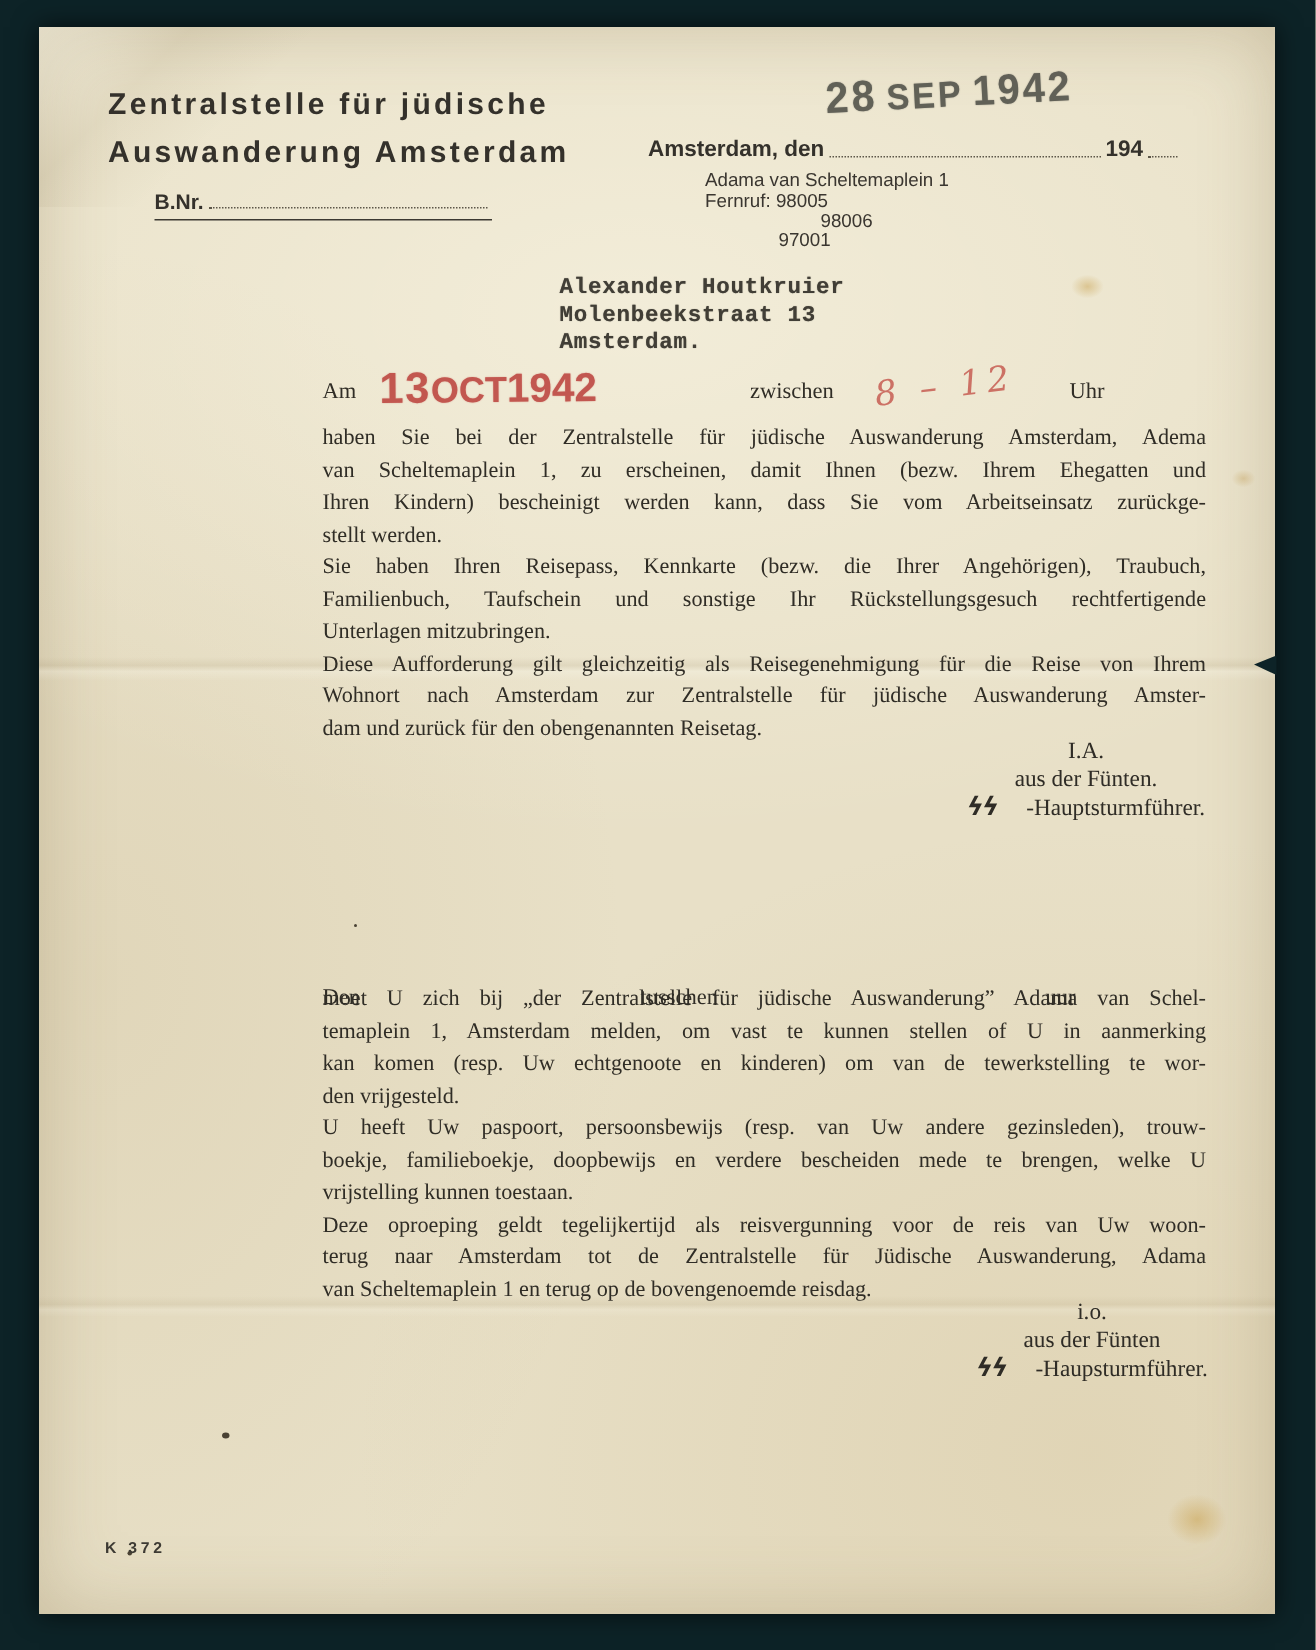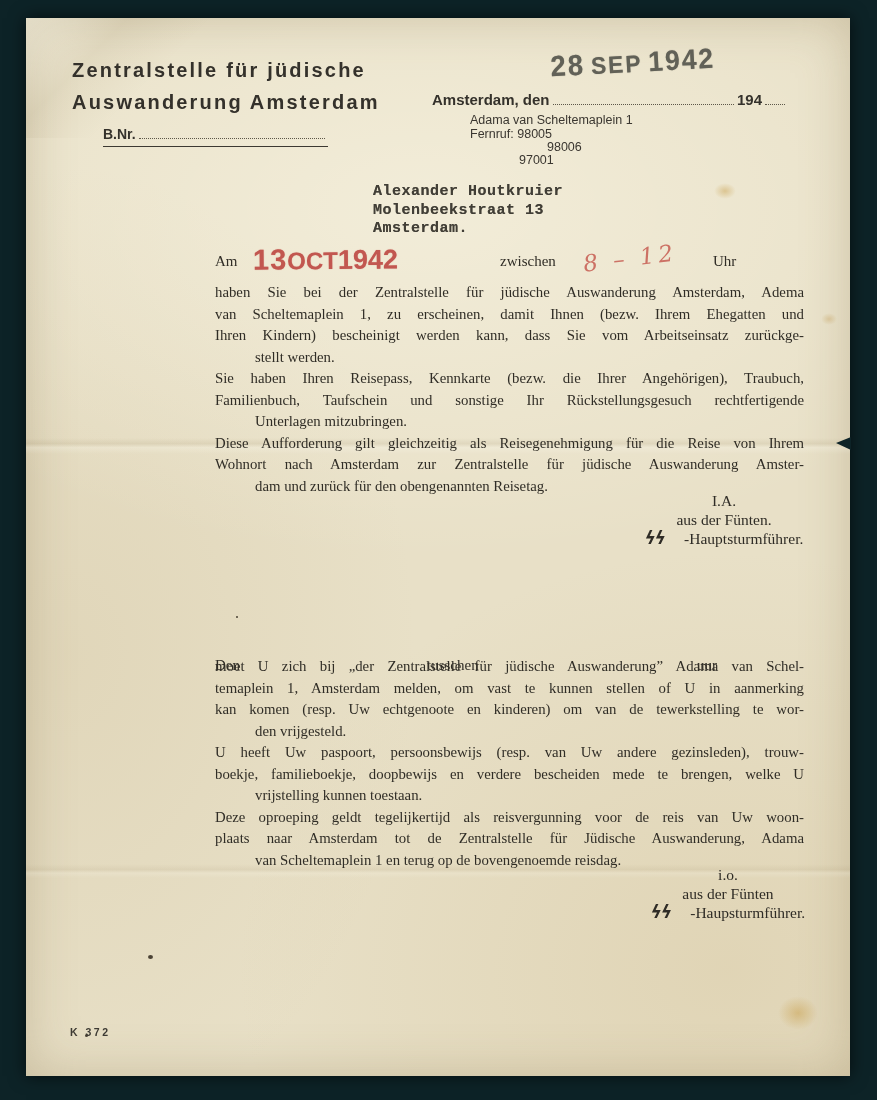--- a/index.html
+++ b/index.html
@@ -78,21 +78,21 @@
     font-size:15px; line-height:18.5px; color:#413e36;
     letter-spacing:0.5px; text-shadow:0 0 0.6px rgba(65,62,54,0.7);
   }
 
   
   .bodyblock { width:589px; color:#302d26; }
   .jline {
     font-size:14.8px; line-height:21.55px;
     text-align:justify; text-align-last:justify; white-space:nowrap;
   }
-  .jline.last { text-align-last:left; white-space:normal;margin-left:40px; }
+  .jline.last { text-align-last:left; white-space:normal; }
   .introline { position:relative; height:22px; font-size:15px; color:#302d26; }
 
   
   .sig { width:180px; text-align:center; color:#2f2c26; font-size:15.5px; line-height:18.5px; }
   .runes {
     font-family:"DejaVu Sans", sans-serif;
     font-style:italic; font-weight:700; font-size:17px;
     letter-spacing:-1px; margin-right:19px;text-align:right;
   }
 
@@ -212,21 +212,21 @@
 
     <div class="abs bodyblock" style="left:189px; top:638px;">
       <div class="jline">moet U zich bij „der Zentralstelle für jüdische Auswanderung” Adama van Schel-</div>
       <div class="jline">temaplein 1, Amsterdam melden, om vast te kunnen stellen of U in aanmerking</div>
       <div class="jline">kan komen (resp. Uw echtgenoote en kinderen) om van de tewerkstelling te wor-</div>
       <div class="jline last">den vrijgesteld.</div>
       <div class="jline">U heeft Uw paspoort, persoonsbewijs (resp. van Uw andere gezinsleden), trouw-</div>
       <div class="jline">boekje, familieboekje, doopbewijs en verdere bescheiden mede te brengen, welke U</div>
       <div class="jline last">vrijstelling kunnen toestaan.</div>
       <div class="jline">Deze oproeping geldt tegelijkertijd als reisvergunning voor de reis van Uw woon-</div>
-      <div class="jline">plaats naar Amsterdam tot de Zentralstelle für Jüdische Auswanderung, Adama</div>
+      <div class="jline">terug naar Amsterdam tot de Zentralstelle für Jüdische Auswanderung, Adama</div>
       <div class="jline last">van Scheltemaplein 1 en terug op de bovengenoemde reisdag.</div>
     </div>
 
     <div class="abs sig" style="left:612px; top:848px;">
       <div>i.o.</div>
       <div>aus der Fünten</div>
       <div><span class="runes">ϟϟ</span><span>-Haupsturmführer.</span></div>
     </div>
 
     <div class="abs form-no" style="left:44px; top:1008px;">K 372</div>

